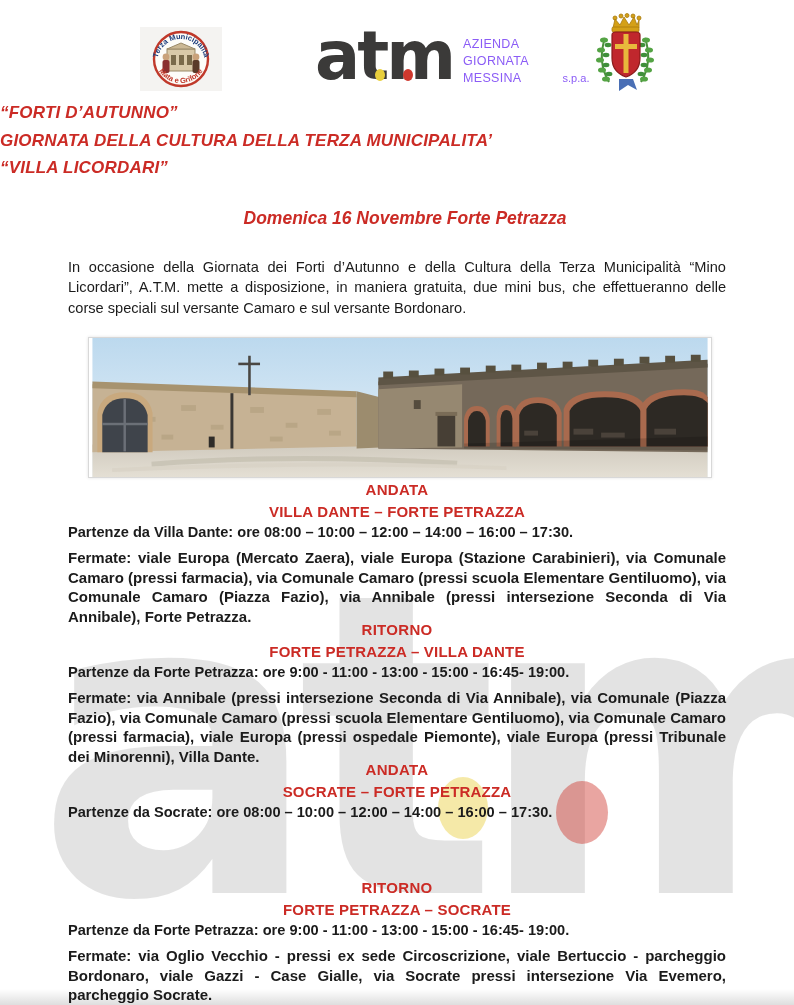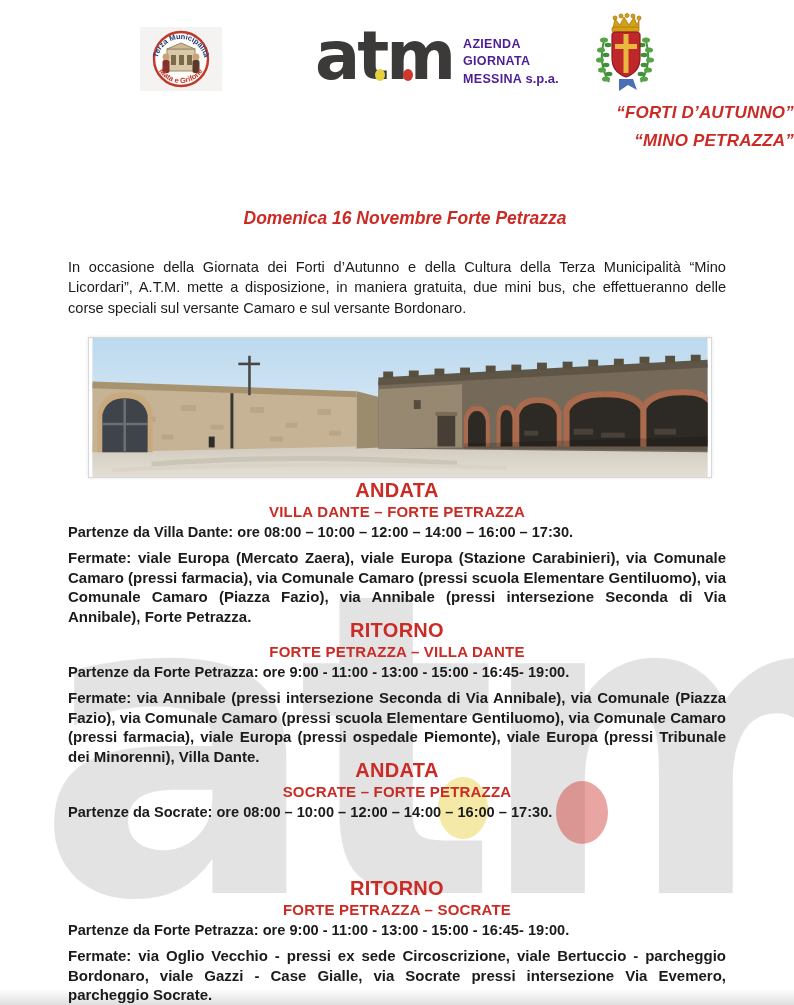--- a/index.html
+++ b/index.html
@@ -33,41 +33,41 @@
   
   .muni-logo{position:absolute;left:140px;top:27px;width:82px;height:64px;}
   .atm-logo{position:absolute;left:315px;top:24px;display:flex;align-items:flex-start;}
   .atm-word{
     position:relative;font-family:"DejaVu Sans",sans-serif;font-weight:bold;
     font-size:67px;line-height:64px;letter-spacing:-3px;color:var(--atm-dark);
   }
   .atm-dot{position:absolute;bottom:7px;width:10px;height:12px;border-radius:50%;}
   .atm-dot.yellow{left:60px;background:var(--dot-yellow);}
   .atm-dot.red{left:88px;background:var(--dot-red);}
-  .atm-company{margin-left:10px;margin-top:12px;font-weight:bold;color:#4c1d95;
+  .atm-company{margin-left:10px;margin-top:12px;font-weight:normal;color:#8b5cf6;
     font-size:12.5px;line-height:17px;letter-spacing:.3px;}
-  .atm-suffix{font-size:13px;letter-spacing:0;}
+  .atm-suffix{font-size:11px;letter-spacing:0;margin-left:38px;}
   .coa{position:absolute;left:593px;top:12px;width:64px;height:86px;}
   
-  .title-block{position:absolute;left:0;right:0;top:99px;text-align:right;
+  .title-block{position:absolute;left:0;right:0;top:99px;text-align:left;
     color:var(--accent-red);font-weight:bold;font-style:italic;
     font-size:17px;line-height:27.5px;letter-spacing:.2px;}
   .date-line{position:absolute;left:16px;right:0;top:208px;text-align:center;
     color:var(--accent-red);font-weight:bold;font-style:italic;font-size:17.5px;}
   
   .intro{position:absolute;left:68px;width:658px;top:257px;
     font-size:14.6px;font-weight:normal;line-height:20.4px;text-align:justify;}
   
   .photo{position:absolute;left:88px;top:337px;width:624px;height:141px;
     border:1px solid #d8d8d8;box-shadow:0 0 3px rgba(0,0,0,.12);}
   .photo svg{display:block;width:100%;height:100%;}
   
   .section{position:absolute;left:68px;width:658px;}
   .sec-1{top:480px;} .sec-2{top:620px;} .sec-3{top:760px;} .sec-4{top:878px;}
-  .dir{color:var(--accent-red);font-weight:bold;font-size:20px;line-height:20px;
+  .dir{color:var(--accent-red);font-weight:bold;font-size:15px;line-height:20px;
     text-align:center;letter-spacing:.3px;}
   .route{color:var(--accent-red);font-weight:bold;font-size:15px;line-height:20px;
     margin-top:2px;letter-spacing:.2px;text-align:center;}
   .dep{font-weight:bold;font-size:14.6px;line-height:20px;margin-top:0;}
   .stops{font-weight:bold;font-size:15px;line-height:19.6px;margin-top:6px;text-align:justify;}
   
   .bottom-shade{position:absolute;left:0;right:0;bottom:0;height:16px;z-index:2;
     background:linear-gradient(to bottom,rgba(0,0,0,0),rgba(0,0,0,0.13));}
   .seal-arc-top{font:bold 7.5px "Liberation Sans",sans-serif;fill:#1a3a7a;}
   .seal-arc-bottom{font:bold 7.5px "Liberation Sans",sans-serif;fill:#c0392b;}
@@ -162,21 +162,22 @@
         <path d="M19,23 Q19,20 23,20 L43,20 Q47,20 47,23 L47,46 Q47,60 33,65 Q19,60 19,46 Z" fill="#c0272d" stroke="#8a1a1a" stroke-width="1.2"></path>
         <rect x="30.5" y="22" width="5" height="39" fill="#e8b93c"></rect>
         <rect x="22" y="32" width="22" height="5" fill="#e8b93c"></rect>
 
         <path d="M26,67 L40,67 L44,78 L35,73 L26,79 Z" fill="#4a6fb5"></path>
       </svg>
     </div>
 
     <div class="title-block">
       <div>“FORTI D’AUTUNNO”</div>
-      <div>“MINO PETRAZZA”</div>
+      <div>GIORNATA DELLA CULTURA DELLA TERZA MUNICIPALITA’</div>
+      <div>“VILLA LICORDARI”</div>
     </div>
     <div class="date-line">Domenica 16 Novembre Forte Petrazza</div>
 
     <div class="intro">In occasione della Giornata dei Forti d’Autunno e della Cultura della Terza Municipalità “Mino Licordari”, A.T.M. mette a disposizione, in maniera gratuita, due mini bus, che effettueranno delle corse speciali sul versante Camaro e sul versante Bordonaro.</div>
 
     <div class="photo">
       <svg viewBox="0 0 624 141" xmlns="http://www.w3.org/2000/svg">
         <defs>
           <linearGradient id="sky" x1="0" y1="0" x2="0" y2="1">
             <stop offset="0" stop-color="#bcd9ee"></stop>

